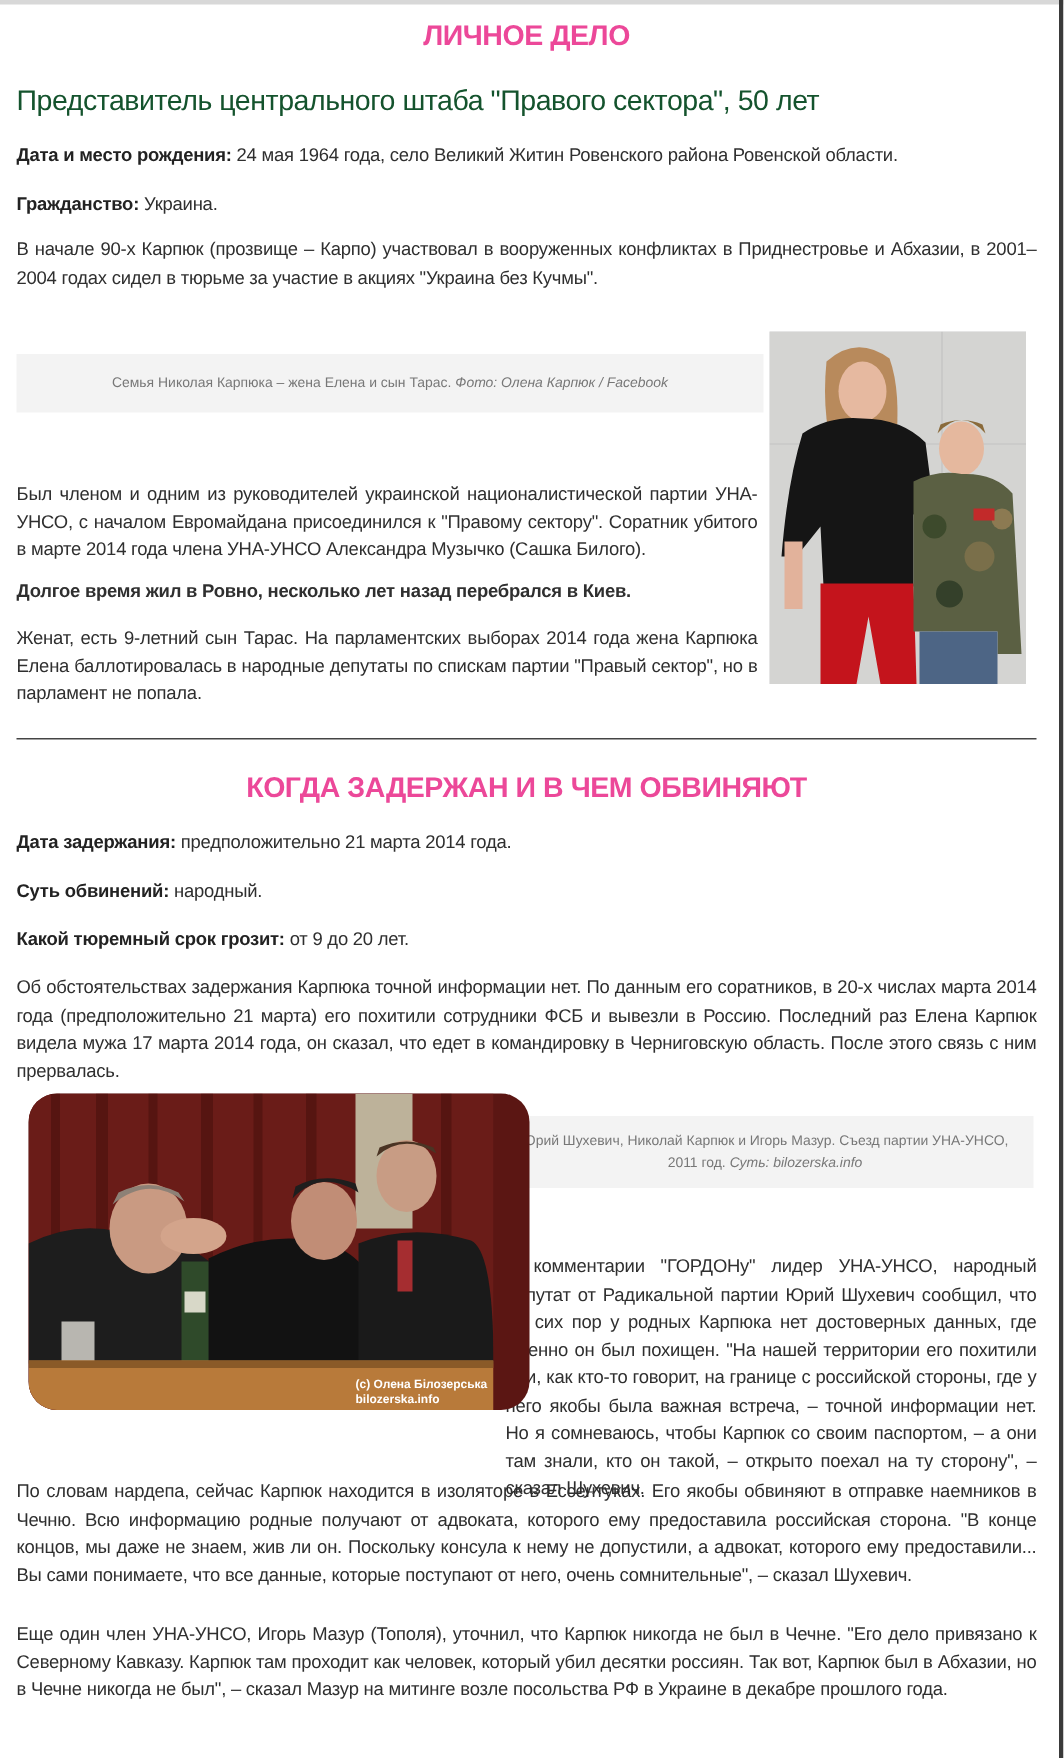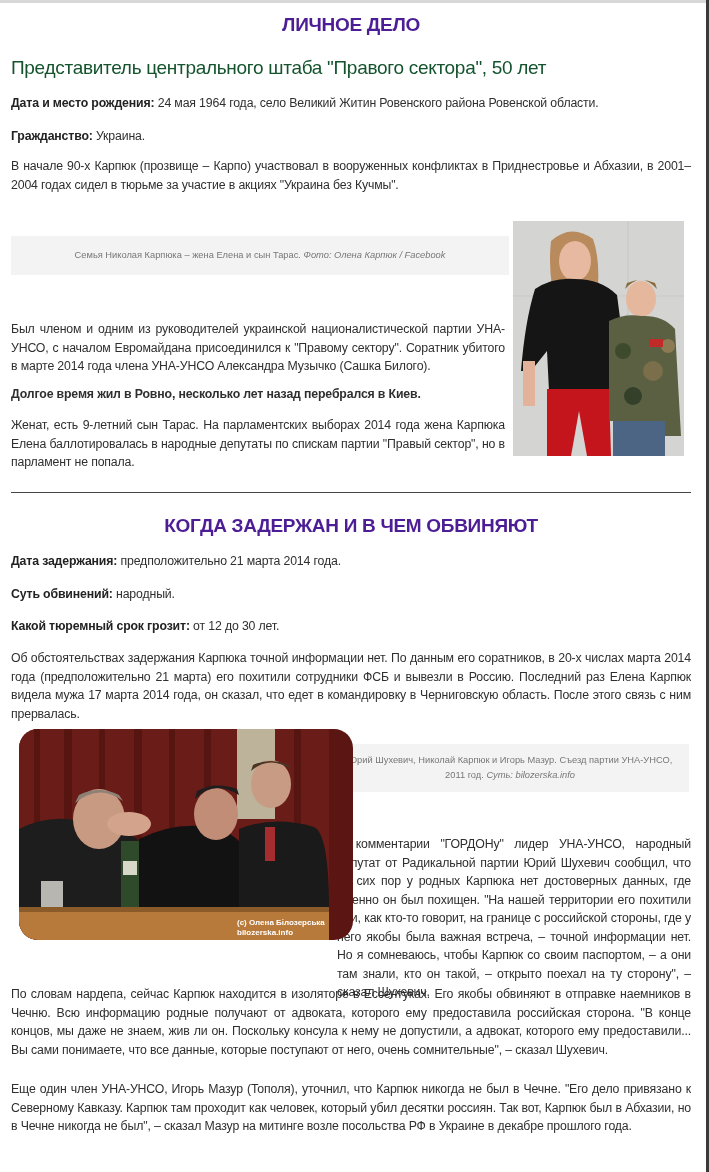--- a/index.html
+++ b/index.html
@@ -3,21 +3,21 @@
 <meta charset="utf-8">
 <style>
   html, body { margin:0; padding:0; background:#ffffff; }
   body { width:709px; height:1172px; position:relative; overflow:hidden;
          font-family:"Liberation Sans", sans-serif; color:#333333; }
   .topbar { position:absolute; left:0; top:0; width:709px; height:3px; background:#d8d8d8; }
   .rightbar { position:absolute; right:0; top:0; width:3px; height:1172px; background:#3a3a3a; }
   .page { position:absolute; left:11px; top:0; width:680px; }
   .p { font-size:12.3px; line-height:18.5px; text-align:justify; margin:0; color:#2f2f2f; letter-spacing:-0.15px; }
   .p b { font-weight:bold; color:#222; }
-  .h2 { position:absolute; left:0; width:680px; text-align:center; font-size:19px; font-weight:bold; color:#4c1d95; margin:0; letter-spacing:-0.3px; }
+  .h2 { position:absolute; left:0; width:680px; text-align:center; font-size:19px; font-weight:bold; color:#ec4899; margin:0; letter-spacing:-0.3px; }
   .sub { position:absolute; left:0; font-size:19px; color:#14532d; margin:0; letter-spacing:-0.3px; }
   .abs { position:absolute; left:0; width:680px; }
   .caption-box { position:absolute; background:#f3f3f3; color:#777; font-size:9.3px; text-align:center; line-height:15px; }
   .caption-box i { font-style:italic; }
   .divider { position:absolute; left:0; width:680px; height:1px; background:#444; }
 
   .photo1 { position:absolute; left:513px; top:221px; width:171px; height:235px; overflow:hidden; background:#cfcfcf; }
   .photo2 { position:absolute; left:19px; top:729px; width:334px; height:211px; overflow:hidden; background:#5b1613;border-radius:19px; }
 </style>
 </head>
@@ -42,21 +42,21 @@
   <p class="p abs" style="top:320px; width:494px;">Был членом и одним из руководителей украинской националистической партии УНА-УНСО, с началом Евромайдана присоединился к "Правому сектору". Соратник убитого в марте 2014 года члена УНА-УНСО Александра Музычко (Сашка Билого).</p>
   <p class="p abs" style="top:385px; width:494px;font-weight:bold;">Долгое время жил в Ровно, несколько лет назад перебрался в Киев.</p>
   <p class="p abs" style="top:416px; width:494px;">Женат, есть 9-летний сын Тарас. На парламентских выборах 2014 года жена Карпюка Елена баллотировалась в народные депутаты по спискам партии "Правый сектор", но в парламент не попала.</p>
 
   <div class="divider" style="top:492px;"></div>
 
   <h2 class="h2" style="top:515px;">КОГДА ЗАДЕРЖАН И В ЧЕМ ОБВИНЯЮТ</h2>
 
   <p class="p abs" style="top:552px;"><b>Дата задержания:</b><span> предположительно 21 марта 2014 года.</span></p>
   <p class="p abs" style="top:585px;"><b>Суть обвинений:</b><span> народный.</span></p>
-  <p class="p abs" style="top:617px;"><b>Какой тюремный срок грозит:</b><span> от 12 до 30 лет.</span></p>
+  <p class="p abs" style="top:617px;"><b>Какой тюремный срок грозит:</b><span> от 9 до 20 лет.</span></p>
 
   <p class="p abs" style="top:649px;">Об обстоятельствах задержания Карпюка точной информации нет. По данным его соратников, в 20-х числах марта 2014 года (предположительно 21 марта) его похитили сотрудники ФСБ и вывезли в Россию. Последний раз Елена Карпюк видела мужа 17 марта 2014 года, он сказал, что едет в командировку в Черниговскую область. После этого связь с ним прервалась.</p>
 
   <div class="caption-box" style="left:320px; top:744px; width:358px; height:48px; padding-top:9px; box-sizing:border-box; padding-left:8px; padding-right:8px;"><span>Юрий Шухевич, Николай Карпюк и Игорь Мазур. Съезд партии УНА-УНСО, 2011 год. </span><i>Суть: bilozerska.info</i></div>
 
   <p class="p abs" style="top:835px; left:326px; width:354px;"><span>В комментарии "ГОРДОНу" лидер УНА-УНСО, народный депутат от Радикальной партии Юрий Шухевич сообщил, что до сих пор у родных Карпюка нет достоверных данных, где именно он был похищен. "На нашей территории его похитили или, как кто-то говорит, на границе с российской стороны, где у него якобы была важная встреча, – точной информации нет. Но я сомневаюсь, чтобы Карпюк со своим паспортом, – а они там знали, кто он такой, – открыто поехал на ту сторону", – сказал Шухевич.</span></p>
 
   <p class="p abs" style="top:985px;">По словам нардепа, сейчас Карпюк находится в изоляторе в Ессентуках. Его якобы обвиняют в отправке наемников в Чечню. Всю информацию родные получают от адвоката, которого ему предоставила российская сторона. "В конце концов, мы даже не знаем, жив ли он. Поскольку консула к нему не допустили, а адвокат, которого ему предоставили... Вы сами понимаете, что все данные, которые поступают от него, очень сомнительные", – сказал Шухевич.</p>
   <p class="p abs" style="top:1080px;">Еще один член УНА-УНСО, Игорь Мазур (Тополя), уточнил, что Карпюк никогда не был в Чечне. "Его дело привязано к Северному Кавказу. Карпюк там проходит как человек, который убил десятки россиян. Так вот, Карпюк был в Абхазии, но в Чечне никогда не был", – сказал Мазур на митинге возле посольства РФ в Украине в декабре прошлого года.</p>
 </div>

